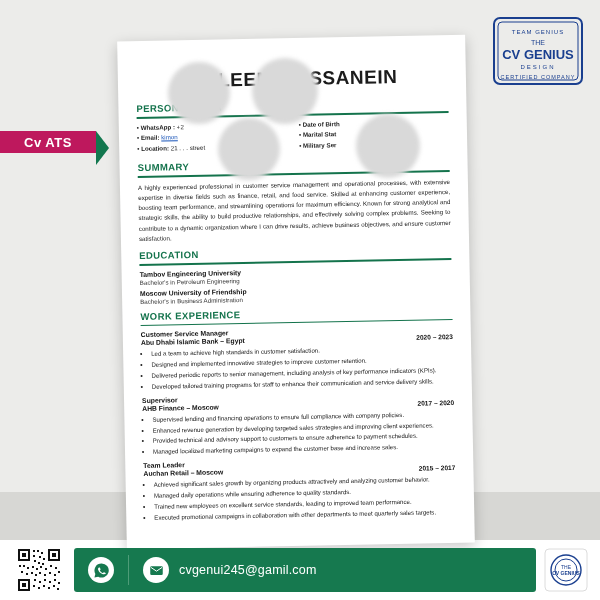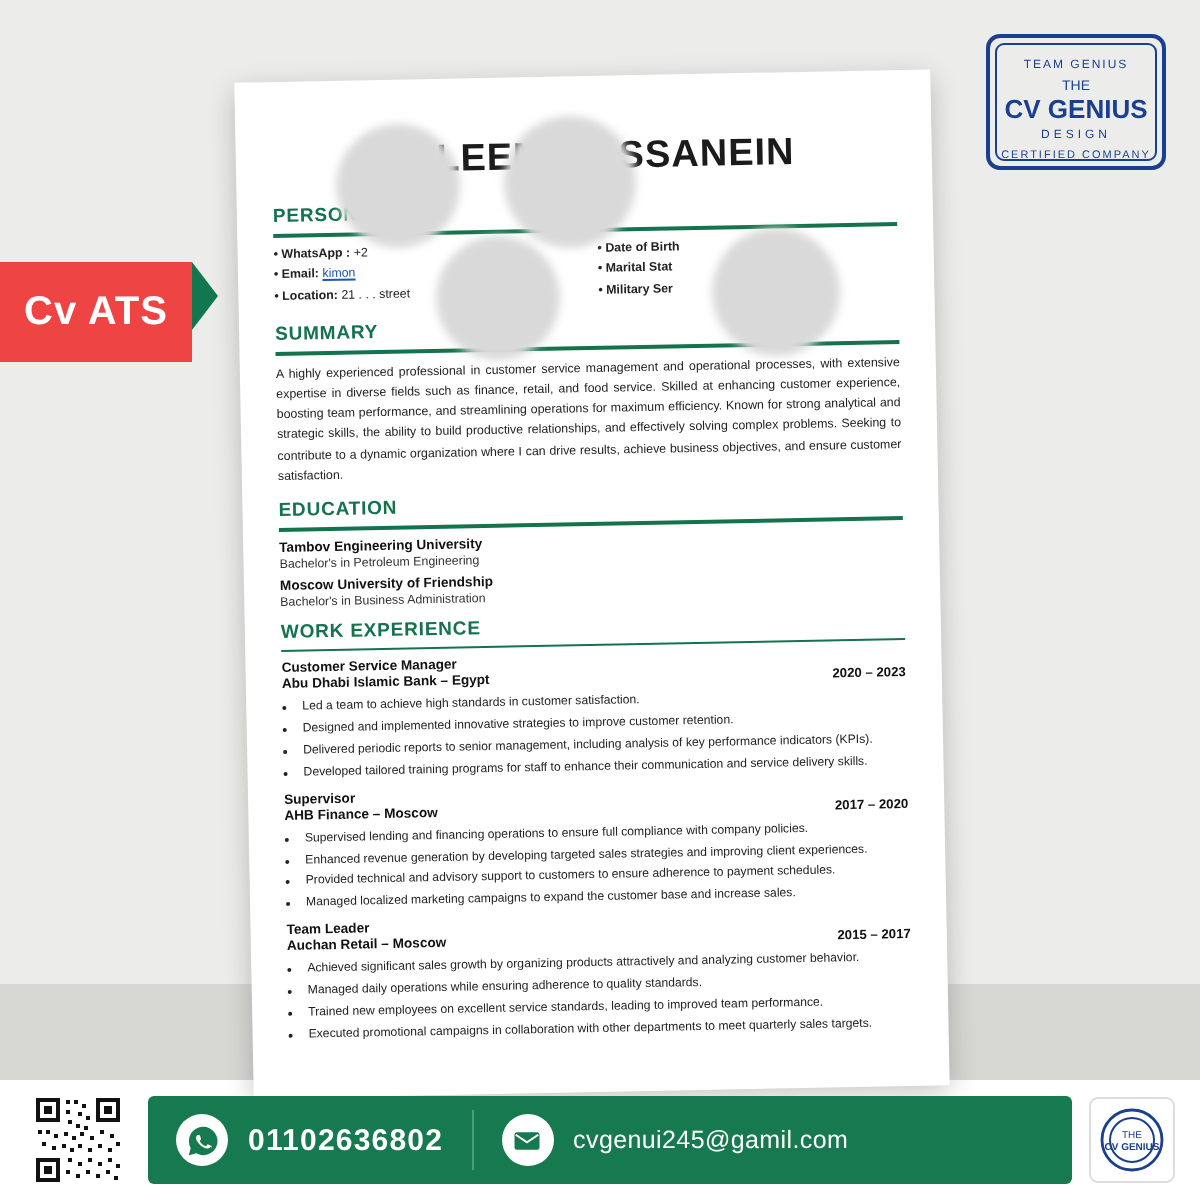--- a/index.html
+++ b/index.html
@@ -9,23 +9,23 @@
     font-family:"Liberation Sans", sans-serif;
     position:relative;
   }
   
   .bg-top{position:absolute;left:0;top:0;width:600px;height:520px;background:#ececea;}
   .bg-shadow{position:absolute;left:0;top:492px;width:600px;height:60px;background:#d7d7d4;}
   .bg-bottom{position:absolute;left:0;top:540px;width:600px;height:60px;background:#ffffff;}
 
   
   .ribbon{
-    position:absolute;left:0;top:131px;width:96px;height:50px;
-    background:#ef4444;color:#fff;display:flex;align-items:center;justify-content:center;
-    font-weight:bold;font-size:20px;letter-spacing:.5px;z-index:40;
+    position:absolute;left:0;top:131px;width:96px;height:22px;
+    background:#be185d;color:#fff;display:flex;align-items:center;justify-content:center;
+    font-weight:bold;font-size:13px;letter-spacing:.5px;z-index:40;
   }
   .ribbon:after{
     content:"";position:absolute;right:-13px;top:0;border-top:17px solid transparent;
     border-bottom:17px solid transparent;border-left:13px solid #12774e;
   }
 
   
   .stamp{
     position:absolute;right:14px;top:14px;width:96px;height:74px;z-index:40;
   }
@@ -272,21 +272,20 @@
     </svg>
   </div>
 
   <div class="green-pill">
     <div class="cell">
       <span class="circ">
         <svg viewBox="0 0 24 24" width="17" height="17">
           <path fill="#16794f" d="M12 2a10 10 0 00-8.7 14.9L2 22l5.3-1.3A10 10 0 1012 2zm5.3 14.1c-.2.6-1.2 1.2-1.7 1.2-.5.1-1 .1-1.6-.1-.4-.1-.9-.3-1.5-.6-2.6-1.1-4.3-3.8-4.4-4-.1-.2-1-1.4-1-2.6s.6-1.8.9-2c.2-.3.5-.3.7-.3h.5c.2 0 .4 0 .6.5l.8 2c.1.1.1.3 0 .5l-.3.5-.4.4c-.1.1-.3.3-.1.6.2.3.7 1.2 1.6 2 1.1 1 2 1.3 2.3 1.4.3.1.4.1.6-.1l.8-1c.2-.2.4-.2.6-.1l2 1c.2.1.4.2.4.3.1.2.1.6-.1 1.1z"></path>
         </svg>
       </span>
-      <span class="phone-txt">01102636802</span>
     </div>
     <div class="divider"></div>
     <div class="cell">
       <span class="circ">
         <svg viewBox="0 0 24 24" width="15" height="15">
           <rect x="2" y="5" width="20" height="14" rx="2" fill="#16794f"></rect>
           <path d="M3 7l9 6 9-6" fill="none" stroke="#fff" stroke-width="1.6"></path>
         </svg>
       </span>
       <span class="mail-txt">cvgenui245@gamil.com</span>

